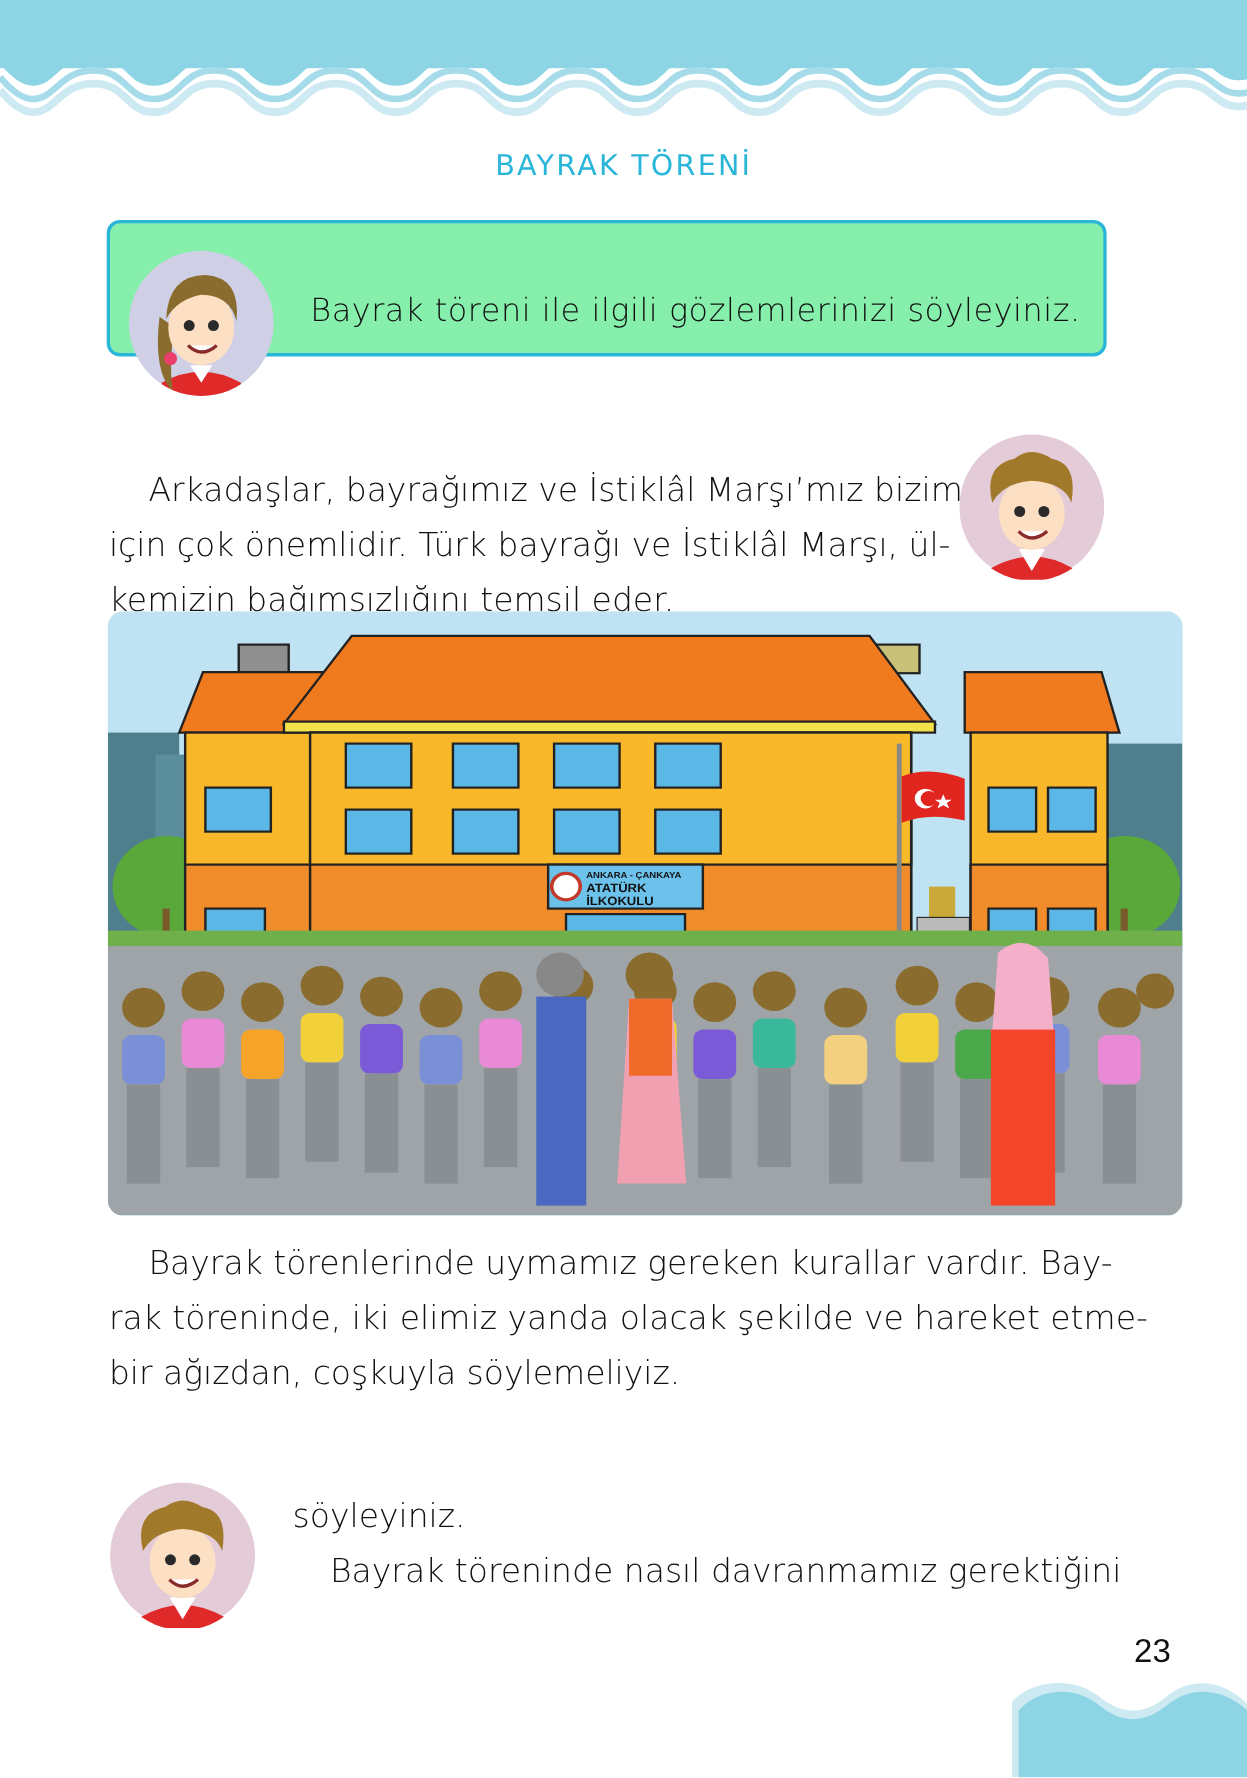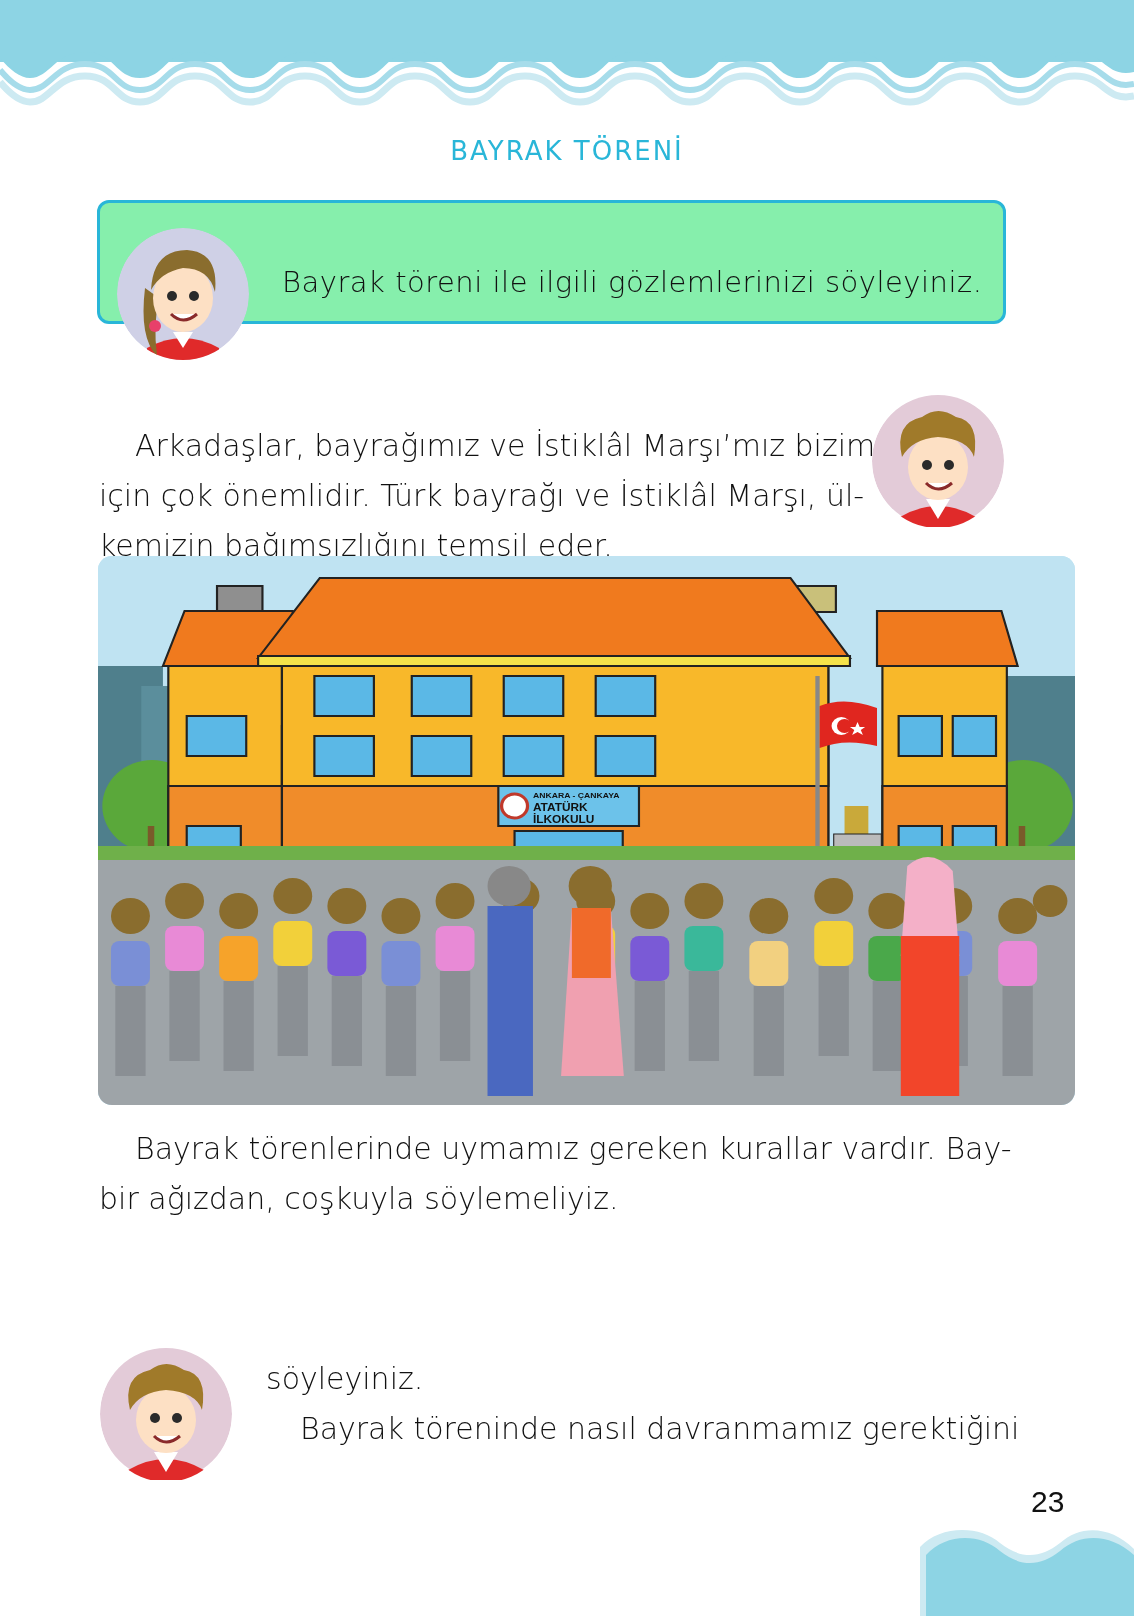--- a/index.html
+++ b/index.html
@@ -242,20 +242,21 @@
       <rect x="438" y="352" width="36" height="70" fill="#f06a2a"></rect>
 
       <path d="M748,310 Q770,290 790,315 L796,400 L742,400 Z" fill="#f4b0c8"></path>
       <rect x="742" y="380" width="54" height="160" fill="#f2452a"></rect>
     </g>
   </svg>
 </div>
 
 <div class="para para2">
   <span class="line" style="text-indent:36px;">Bayrak törenlerinde uymamız gereken kurallar vardır. Bay-</span>
+  <span class="line">rak töreninde, iki elimiz yanda olacak şekilde ve hareket etme-</span>
   <span class="line">bir ağızdan, coşkuyla söylemeliyiz.</span>
 </div>
 
 <div class="avatar para3-avatar">
   <svg viewBox="0 0 132 132">
     <circle cx="66" cy="66" r="66" fill="#e3cbd8"></circle>
     <path d="M28,122 Q66,100 104,122 L104,132 L28,132 Z" fill="#e02a2a"></path>
     <path d="M54,104 L66,124 L78,104 Z" fill="#fff"></path>
     <ellipse cx="66" cy="72" rx="30" ry="33" fill="#fde0c4"></ellipse>
     <path d="M30,62 Q22,28 50,22 Q66,10 84,22 Q108,26 102,62 Q96,44 66,42 Q40,44 30,62 Z" fill="#a07a2a"></path>

